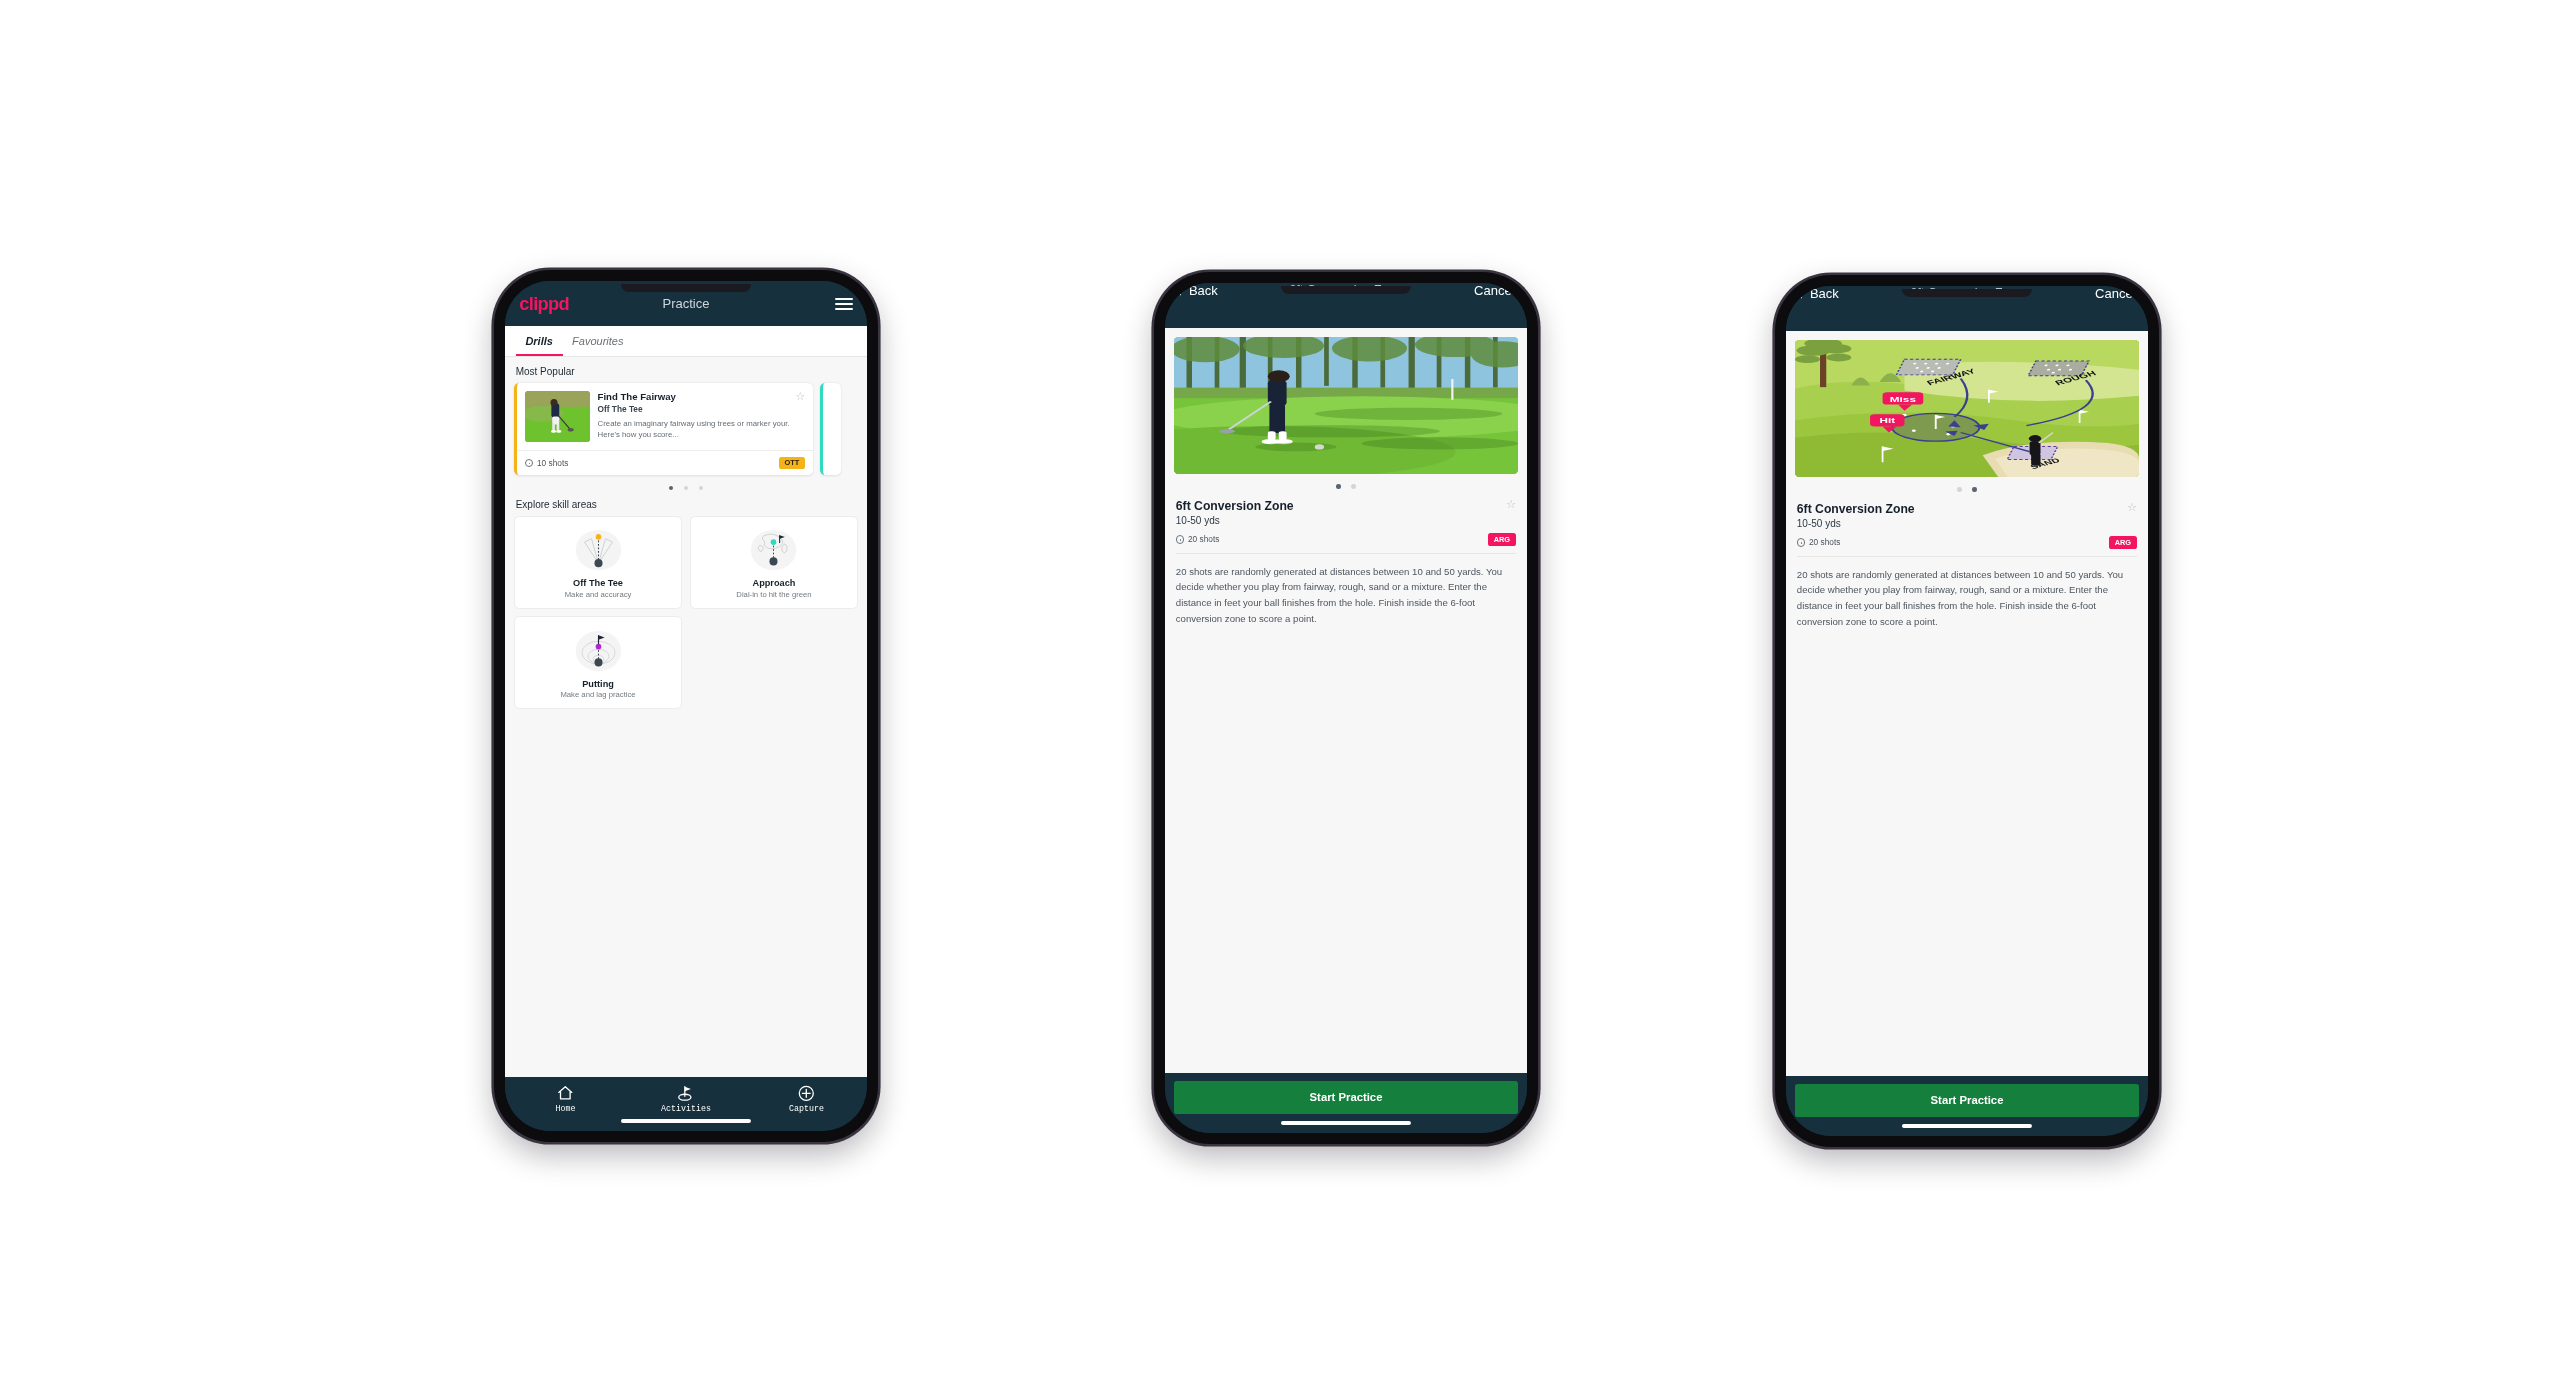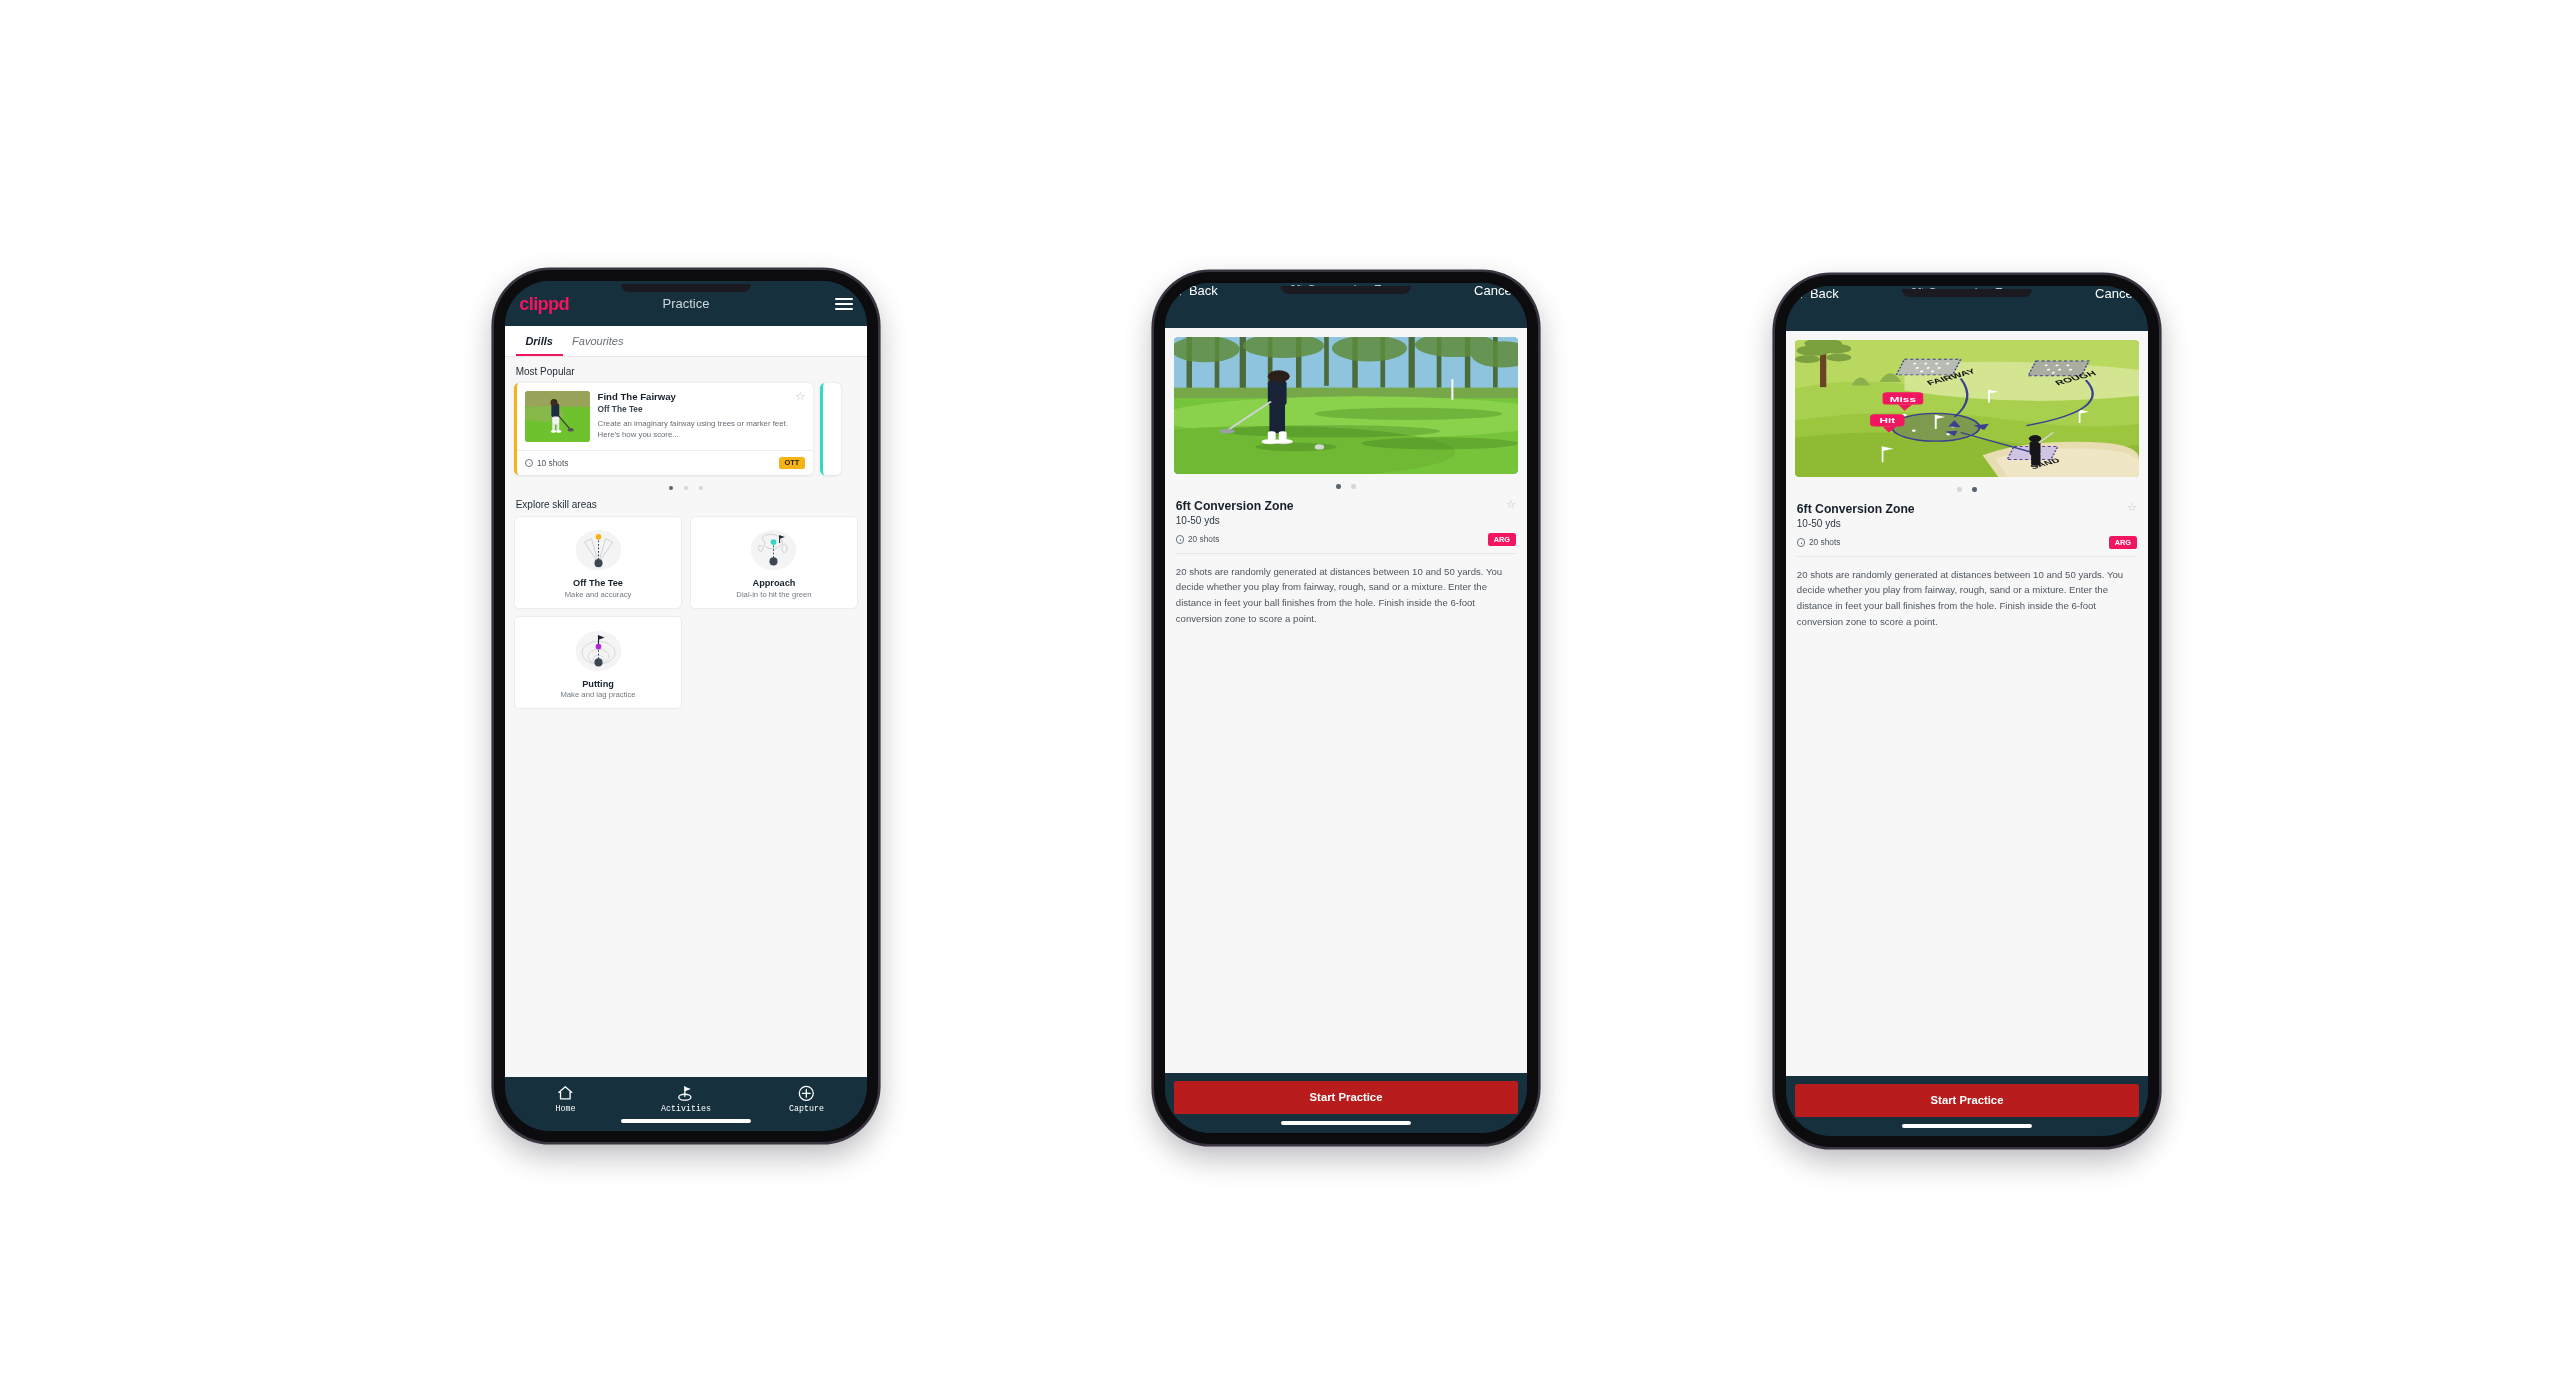--- a/index.html
+++ b/index.html
@@ -157,21 +157,21 @@
   }
   .detail-head { padding: 7px 10.5px 0; }
   .dh-row { display: flex; align-items: flex-start; }
   .dh-title { font-size: 12.2px; font-weight: 700; color: #16202b; flex: 1 1 auto; }
   .dh-yds { font-size: 10px; color: #2c3741; margin-top: 1.7px; }
   .dh-shots { display: flex; align-items: center; justify-content: space-between; margin-top: 7px; }
   .detail-rule { height: 0.9px; background: #e6e6e6; margin: 7.8px 10.5px 0; }
   .detail-body { padding: 9.6px 10.5px 0; font-size: 9.6px; line-height: 1.62; color: #4e565e; }
   .cta-wrap { flex: 0 0 auto; background: #16303d; padding: 7.8px 8.7px 19px; }
   .cta {
-    display: block; width: 100%; background: #b91c1c; color: #fff;
+    display: block; width: 100%; background: #15803d; color: #fff;
     font-size: 11.3px; font-weight: 700; text-align: center; padding: 10.5px 0;
     border: none; border-radius: 2.6px;
   }
 </style>
 </head>
 <body>
 
 <div class="stage">
 
   <div class="phone" style="left:494px; top:270px; width:384px; height:314px; height:872px;">
@@ -217,21 +217,21 @@
                 </svg>
               </div>
               <div class="drill-meta">
                 <div style="display:flex;align-items:flex-start;">
                   <div style="flex:1 1 auto;">
                     <div class="drill-name">Find The Fairway</div>
                     <div class="drill-sub">Off The Tee</div>
                   </div>
                   <div class="star">☆</div>
                 </div>
-                <div class="drill-desc">Create an imaginary fairway using trees or marker feet. Here's how you score...</div>
+                <div class="drill-desc">Create an imaginary fairway using trees or marker your. Here's how you score...</div>
               </div>
             </div>
             <div class="drill-foot">
               <div class="shots">
                 <span class="clockdot"></span>
                 <span>10 shots</span>
               </div>
               <div class="badge ott">OTT</div>
             </div>
           </div>

